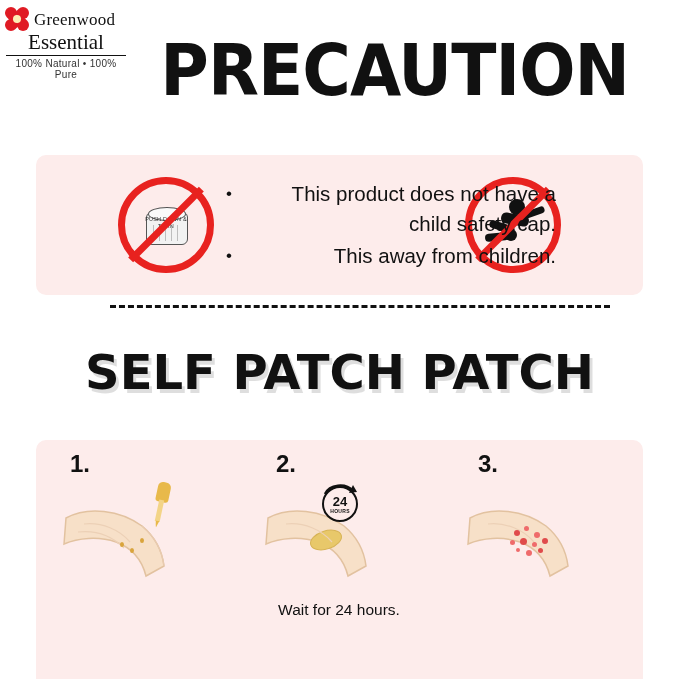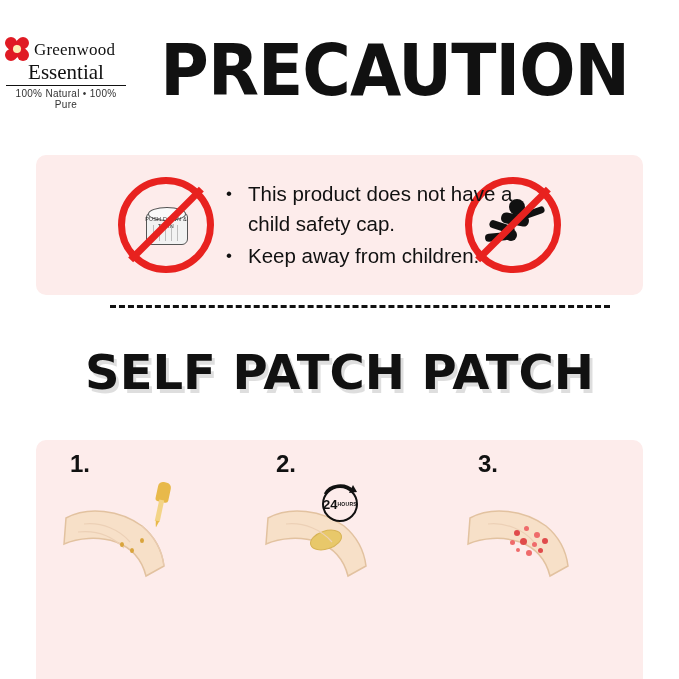--- a/index.html
+++ b/index.html
@@ -22,21 +22,20 @@
     left: 4px;
     top: 6px;
     width: 124px;
     text-align: center;
   }
   .logo-row {
     display: flex;
     align-items: center;
     justify-content: flex-start;
     gap: 4px;
-    margin-top: 30px;
   }
   .logo-flower {
     width: 26px;
     height: 26px;
     position: relative;
     flex: 0 0 auto;
   }
   .logo-flower .petal {
     position: absolute;
     width: 12px;
@@ -270,21 +269,21 @@
   .bullet-dot {
     font-size: 17px;
     line-height: 30px;
     color: #111;
     flex: 0 0 10px;
   }
   .bullet-text {
     font-size: 20.5px;
     line-height: 30px;
     color: #111;
-    text-align: left;
+    text-align: right;
     flex: 1;
   }
 
   
   .divider {
     position: absolute;
     left: 110px;
     top: 305px;
     width: 500px;
     border-top: 3px dashed #111;
@@ -378,21 +377,21 @@
     height: 44px;
   }
   .badge24 .circle {
     position: absolute;
     left: 4px; top: 6px;
     width: 36px; height: 36px;
     border: 2.5px solid #111;
     border-radius: 50%;
     box-sizing: border-box;
     display: flex;
-    flex-direction: row;
+    flex-direction: column;
     align-items: center;
     justify-content: center;
   }
   .badge24 .b-num {
     font-size: 13px;
     font-weight: bold;
     color: #111;
     line-height: 1;
   }
   .badge24 .b-lbl {
@@ -469,21 +468,21 @@
     <div class="slash"></div>
   </div>
 
   <div class="bullets">
     <div class="bullet-row">
       <span class="bullet-dot">•</span>
       <span class="bullet-text">This product does not have a child safety cap.</span>
     </div>
     <div class="bullet-row">
       <span class="bullet-dot">•</span>
-      <span class="bullet-text">Keep away from children.</span>
+      <span class="bullet-text">This away from children.</span>
     </div>
   </div>
 </div>
 
 <div class="divider"></div>
 
 <div class="title-patch">SELF PATCH PATCH</div>
 
 <div class="panel" id="patch-panel"></div>
 
@@ -519,20 +518,21 @@
       <svg class="arrow" viewBox="0 0 40 18">
         <path d="M5 14 A 16 13 0 0 1 33 11" fill="none" stroke="#111" stroke-width="2.5"></path>
         <path d="M33 5 L 37 12 L 29 13 Z" fill="#111"></path>
       </svg>
       <span class="circle">
         <span class="b-num">24</span>
         <span class="b-lbl">HOURS</span>
       </span>
     </span>
   </div>
+  <div class="step-caption">Wait for 24 hours.</div>
 </div>
 
 <div class="step" id="step-3">
   <div class="step-num">3.</div>
   <div class="arm-art">
     <svg width="160" height="105" viewBox="0 0 160 105">
       <path d="M8 38 C 30 26, 62 30, 84 46 C 96 56, 104 70, 106 86 L 88 96 C 84 80, 74 68, 58 62 C 40 56, 20 58, 6 64 Z" fill="#f7e0c8" stroke="#e2c2a0" stroke-width="1.5"></path>
       <path d="M26 44 C 44 42, 62 50, 72 62" fill="none" stroke="#ecd0b6" stroke-width="1.2"></path>
     </svg>
     <span class="rash-dot dark" style="left:52px; top:50px; width:6px; height:6px;"></span>

